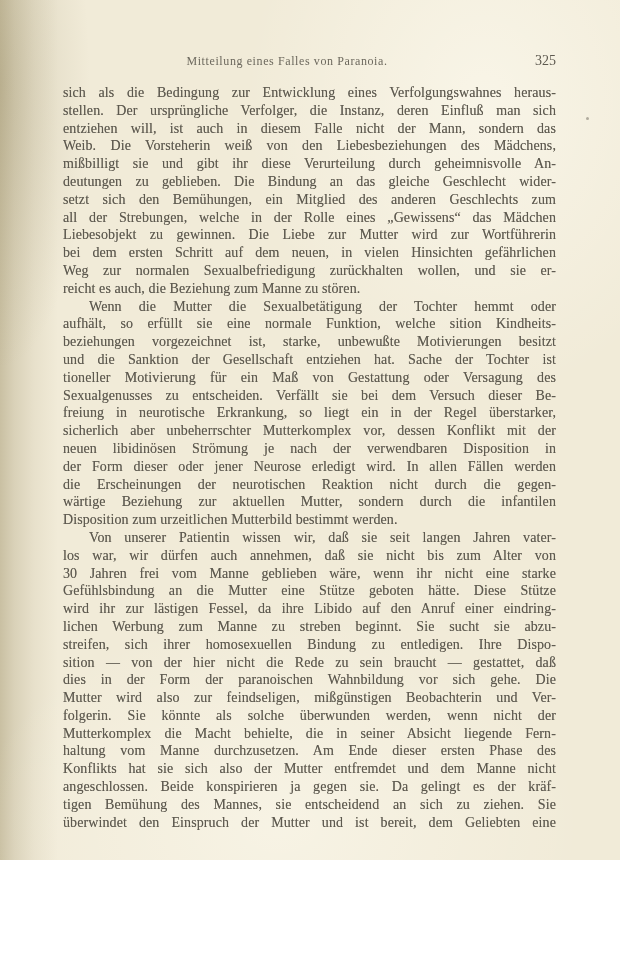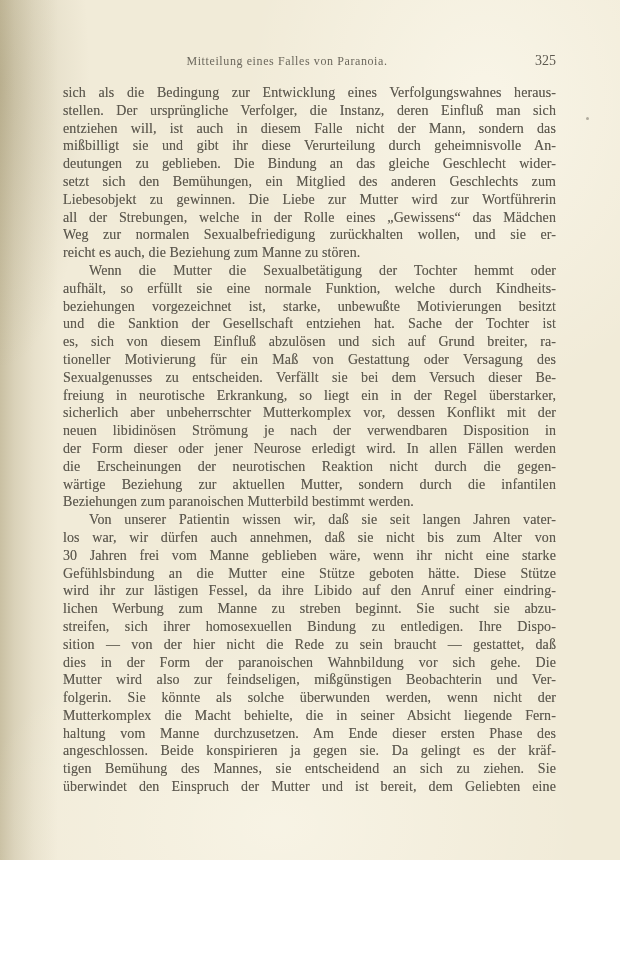--- a/index.html
+++ b/index.html
@@ -110,53 +110,55 @@
 
   <div class="page-header">
     <span class="running-title">Mitteilung eines Falles von Paranoia.</span>
     <span class="page-number">325</span>
   </div>
 
   <div class="page-body">
       <div class="line">sich als die Bedingung zur Entwicklung eines Verfolgungswahnes heraus-</div>
       <div class="line">stellen. Der ursprüngliche Verfolger, die Instanz, deren Einfluß man sich</div>
       <div class="line">entziehen will, ist auch in diesem Falle nicht der Mann, sondern das</div>
+      <div class="line">Weib. Die Vorsteherin weiß von den Liebesbeziehungen des Mädchens,</div>
       <div class="line">mißbilligt sie und gibt ihr diese Verurteilung durch geheimnisvolle An-</div>
       <div class="line">deutungen zu geblieben. Die Bindung an das gleiche Geschlecht wider-</div>
       <div class="line">setzt sich den Bemühungen, ein Mitglied des anderen Geschlechts zum</div>
+      <div class="line">all der Strebungen, welche in der Rolle eines „Gewissens“ das Mädchen</div>
       <div class="line">Liebesobjekt zu gewinnen. Die Liebe zur Mutter wird zur Wortführerin</div>
-      <div class="line">all der Strebungen, welche in der Rolle eines „Gewissens“ das Mädchen</div>
+      <div class="line">bei dem ersten Schritt auf dem neuen, in vielen Hinsichten gefährlichen</div>
       <div class="line">Weg zur normalen Sexualbefriedigung zurückhalten wollen, und sie er-</div>
       <div class="line flush">reicht es auch, die Beziehung zum Manne zu stören.</div>
       <div class="line indent">Wenn die Mutter die Sexualbetätigung der Tochter hemmt oder</div>
-      <div class="line">aufhält, so erfüllt sie eine normale Funktion, welche durch Kindheits-</div>
+      <div class="line">aufhält, so erfüllt sie eine normale Funktion, welche sition Kindheits-</div>
       <div class="line">beziehungen vorgezeichnet ist, starke, unbewußte Motivierungen besitzt</div>
       <div class="line">und die Sanktion der Gesellschaft entziehen hat. Sache der Tochter ist</div>
-      <div class="line">es, sich von diesem Einfluß abzulösen und sich auf Grund breiter, ra-</div>
       <div class="line">tioneller Motivierung für ein Maß von Gestattung oder Versagung des</div>
       <div class="line">Sexualgenusses zu entscheiden. Verfällt sie bei dem Versuch dieser Be-</div>
       <div class="line">freiung in neurotische Erkrankung, so liegt ein in der Regel überstarker,</div>
       <div class="line">sicherlich aber unbeherrschter Mutterkomplex vor, dessen Konflikt mit der</div>
       <div class="line">neuen libidinösen Strömung je nach der verwendbaren Disposition in</div>
       <div class="line">der Form dieser oder jener Neurose erledigt wird. In allen Fällen werden</div>
       <div class="line">die Erscheinungen der neurotischen Reaktion nicht durch die gegen-</div>
       <div class="line">wärtige Beziehung zur aktuellen Mutter, sondern durch die infantilen</div>
-      <div class="line flush">Beziehungen zum paranoischen Mutterbild bestimmt werden.</div>
+      <div class="line flush">Disposition zum urzeitlichen Mutterbild bestimmt werden.</div>
       <div class="line indent">Von unserer Patientin wissen wir, daß sie seit langen Jahren vater-</div>
       <div class="line">los war, wir dürfen auch annehmen, daß sie nicht bis zum Alter von</div>
       <div class="line">30 Jahren frei vom Manne geblieben wäre, wenn ihr nicht eine starke</div>
       <div class="line">Gefühlsbindung an die Mutter eine Stütze geboten hätte. Diese Stütze</div>
       <div class="line">wird ihr zur lästigen Fessel, da ihre Libido auf den Anruf einer eindring-</div>
       <div class="line">lichen Werbung zum Manne zu streben beginnt. Sie sucht sie abzu-</div>
       <div class="line">streifen, sich ihrer homosexuellen Bindung zu entledigen. Ihre Dispo-</div>
       <div class="line">sition — von der hier nicht die Rede zu sein braucht — gestattet, daß</div>
       <div class="line">dies in der Form der paranoischen Wahnbildung vor sich gehe. Die</div>
       <div class="line">Mutter wird also zur feindseligen, mißgünstigen Beobachterin und Ver-</div>
       <div class="line">folgerin. Sie könnte als solche überwunden werden, wenn nicht der</div>
       <div class="line">Mutterkomplex die Macht behielte, die in seiner Absicht liegende Fern-</div>
       <div class="line">haltung vom Manne durchzusetzen. Am Ende dieser ersten Phase des</div>
+      <div class="line">Konflikts hat sie sich also der Mutter entfremdet und dem Manne nicht</div>
       <div class="line">angeschlossen. Beide konspirieren ja gegen sie. Da gelingt es der kräf-</div>
       <div class="line">tigen Bemühung des Mannes, sie entscheidend an sich zu ziehen. Sie</div>
       <div class="line">überwindet den Einspruch der Mutter und ist bereit, dem Geliebten eine</div>
     </div>
 <div class="speck" style="left: 586px; top: 117px; width: 3px; height: 3px;"></div>
     <div class="speck" style="left: 345px; top: 917px; width: 4px; height: 4px;"></div>
   </div>
 
 </body></html>

